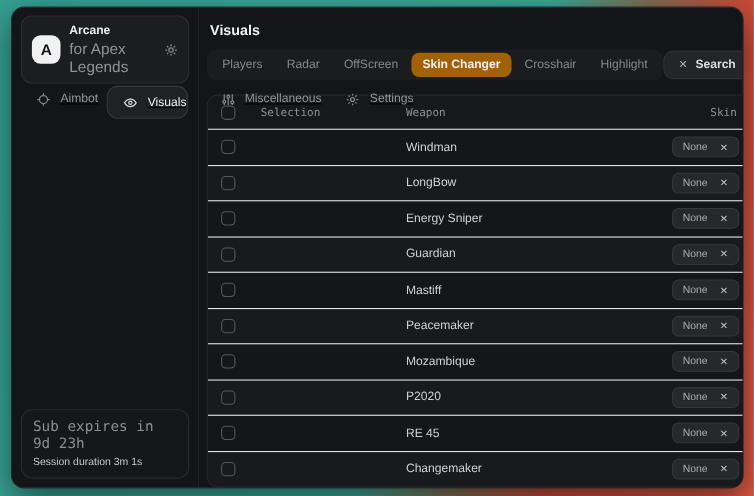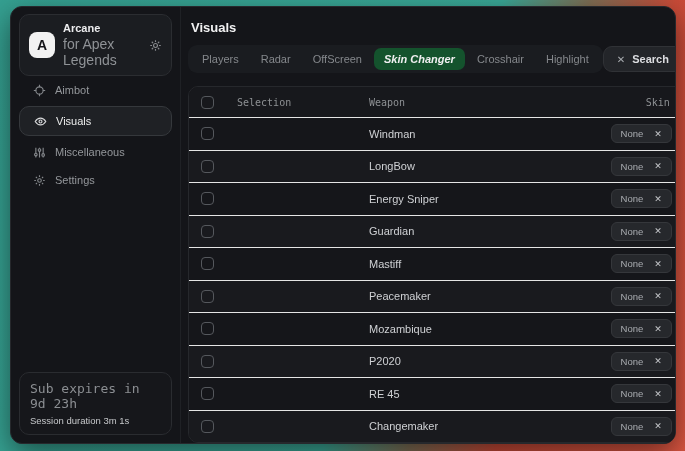--- a/index.html
+++ b/index.html
@@ -25,21 +25,21 @@
     width:26px; height:26px; flex:none; background:#f2f2f2; border-radius:8px;
     display:flex; align-items:center; justify-content:center;
     color:#141519; font-weight:bold; font-size:14px;
   }
   .brand-text { flex:1; min-width:0; }
   .brand-title { font-size:11px; font-weight:bold; color:#ececee; }
   .brand-sub { font-size:14px; color:#8f9296; margin-top:2px; }
   .brand-gear { color:#87898d; display:flex; }
   .brand-gear svg { width:13px; height:13px; }
   .category-label { margin:14px 0 6px 16px; font-size:9px; color:#6e7175; letter-spacing:.3px; }
-  .nav { display:flex; flex-direction:column; }
+  .nav { display:flex; flex-direction:row;text-decoration:underline; }
   .nav-item {
     display:flex; align-items:center; gap:9px; height:28px; padding-left:22px;
     color:#94979b; font-size:11px; cursor:pointer;
   }
   .nav-item .nav-icon { display:flex; color:#84878b; }
   .nav-item .nav-icon svg { width:13px; height:13px; }
   .nav-item.selected {
     margin:2px 8px; padding-left:14px; height:30px;
     background:#1f2125; border:1px solid #35383c; border-radius:10px;
     color:#eceded;
@@ -50,21 +50,21 @@
     border:1px solid #2a2c30; border-radius:10px; padding:8px 10px; background:#16171b;
   }
   .footer-line1 { font-family:"DejaVu Sans Mono", monospace; font-size:13px; color:#8b8e92; }
   .footer-line2 { font-size:9.5px; color:#c6c8cb; margin-top:4px; }
   
   .main { flex:1; padding:13px 6px 0 7px; display:flex; flex-direction:column; }
   .page-title { font-size:13px; font-weight:bold; color:#f1f1f2; padding-left:3px; }
   .tabs-row { display:flex; align-items:center; margin-top:10px; }
   .tabs { display:flex; align-items:flex-end; background:#1a1c20; border-radius:9px; padding:3px 4px; gap:2px; }
   .tab { padding:5px 10px; font-size:11px; color:#85888c; border-radius:7px; cursor:pointer; white-space:nowrap; }
-  .tab.selected { background:#14532d; color:#f0f0f1; font-weight:bold;font-style:italic; }
+  .tab.selected { background:#a16207; color:#f0f0f1; font-weight:bold; }
   .search-btn {
     margin-left:auto; margin-right:2px; display:flex; align-items:center; gap:7px;
     background:#232529; border:1px solid #303236; border-radius:9px;
     padding:6px 13px; color:#dcdde0; font-size:11px; font-weight:bold;
     font-family:"Liberation Sans", sans-serif; cursor:pointer;
   }
   .search-btn .search-x { font-size:10px; color:#a9acb0; font-weight:normal; }
   
   .table-card {
     margin-top:13px; height:425px; background:#17181c;

